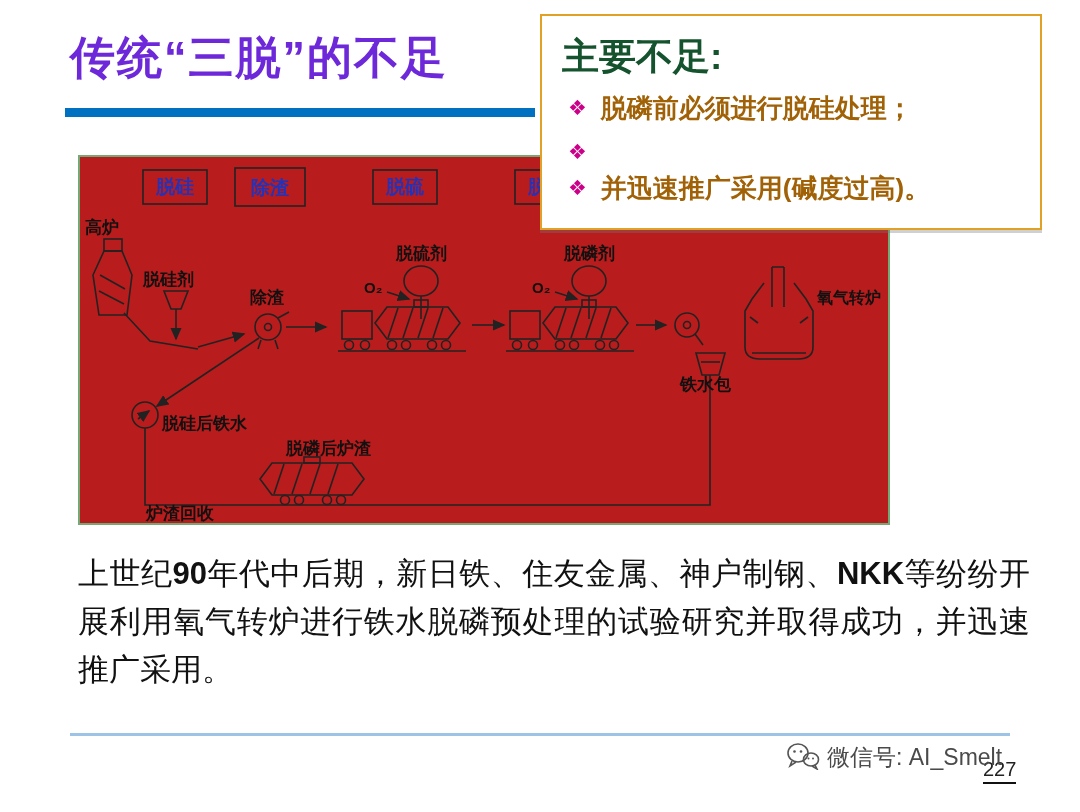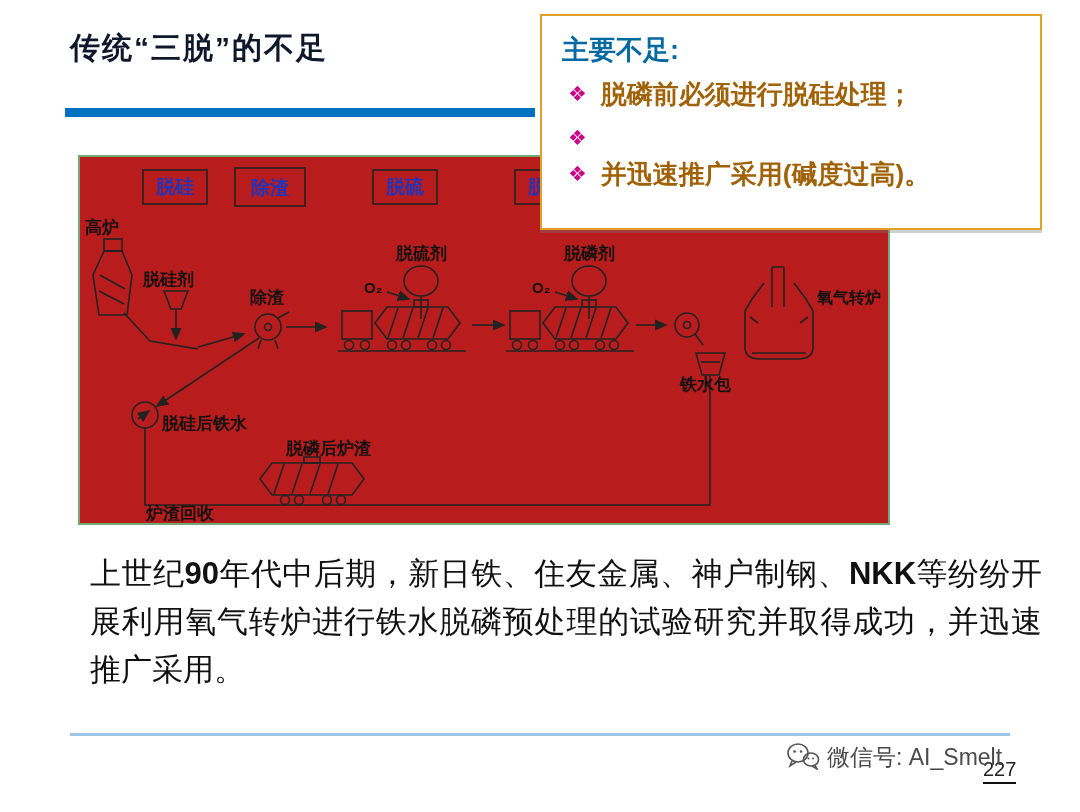--- a/index.html
+++ b/index.html
@@ -1,40 +1,40 @@
 <!DOCTYPE html>
 <html><head>
 <meta charset="utf-8">
 <style>
   * { margin:0; padding:0; box-sizing:border-box; }
   html,body { width:1080px; height:812px; background:#ffffff; }
   body { font-family:"Liberation Sans","DejaVu Sans",sans-serif; }
   .slide { position:relative; width:1080px; height:812px; background:#fff; overflow:hidden; }
 
-  .title { position:absolute; left:70px; top:28px; font-size:30px; font-weight:800;
-           color:#0f172a; letter-spacing:2px; }
+  .title { position:absolute; left:70px; top:28px; font-size:45px; font-weight:800;
+           color:#6d28d9; letter-spacing:2px; }
   .title-bar { position:absolute; left:65px; top:108px; width:470px; height:9px; background:#0070c0; }
 
   .diagram { position:absolute; left:78px; top:155px; width:812px; height:370px;
              border:2px solid #74a874; background:#b91c1c; }
   .diagram svg { width:100%; height:100%; display:block; }
   .dstation { font:700 19px "Liberation Sans",sans-serif; fill:#2233bb; text-anchor:middle; }
   .dlabel   { font:600 17px "Liberation Sans",sans-serif; fill:#111; }
   .dsmall   { font:600 15px "Liberation Sans",sans-serif; fill:#111; }
 
   .callout { position:absolute; left:540px; top:14px; width:502px; height:216px;
              background:#fff; border:2px solid #e0a126; box-shadow:0 3px 0 rgba(120,120,120,.35);
              padding:14px 18px; z-index:5; }
-  .callout-heading { font-size:27px; font-weight:700; color:#0369a1; margin:2px 0 6px 2px; }
+  .callout-heading { font-size:37px; font-weight:700; color:#14532d; margin:2px 0 6px 2px; }
   .bullet { display:flex; align-items:flex-start; margin:9px 0 9px 8px; }
   .marker { color:#cc0088; font-size:21px; line-height:1; margin:6px 14px 0 0; }
   .btext  { color:#a16207; font-size:26px; font-weight:600; line-height:1.35; }
 
   .para { position:absolute; left:78px; top:550px; width:952px; font-size:31px;
-          color:#111; line-height:1.55; text-align:justify;margin-left:12px; }
+          color:#111; line-height:1.55; text-align:justify; }
   .para .b { font-weight:800; }
 
   .footer-line { position:absolute; left:70px; top:733px; width:940px; height:3px; background:#9dc3e6; }
   .page-num { position:absolute; left:983px; top:750px; font-size:20px; color:#222;
               border-bottom:2px solid #111; padding-bottom:1px; z-index:4;margin-top:8px; }
   .watermark { position:absolute; left:786px; top:742px; display:flex; align-items:flex-start;
                gap:7px; color:#4a4a4a; font-size:23px; z-index:6; }
 </style>
 </head>
 <body>

